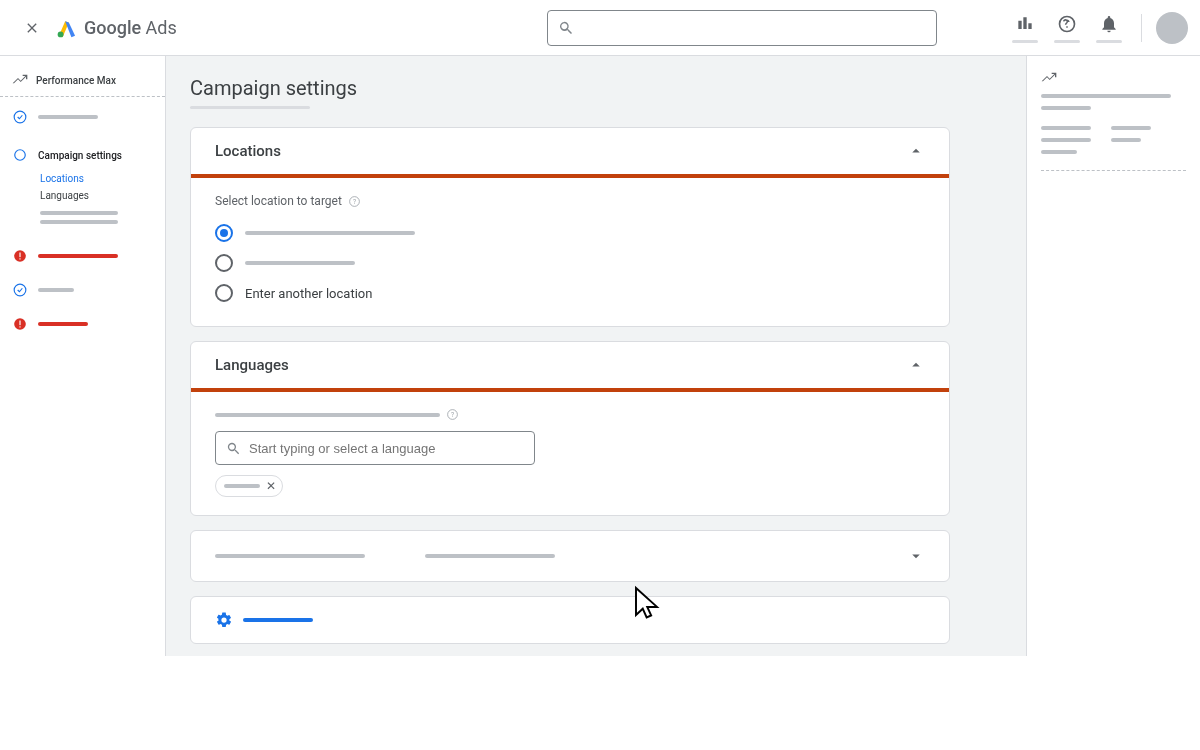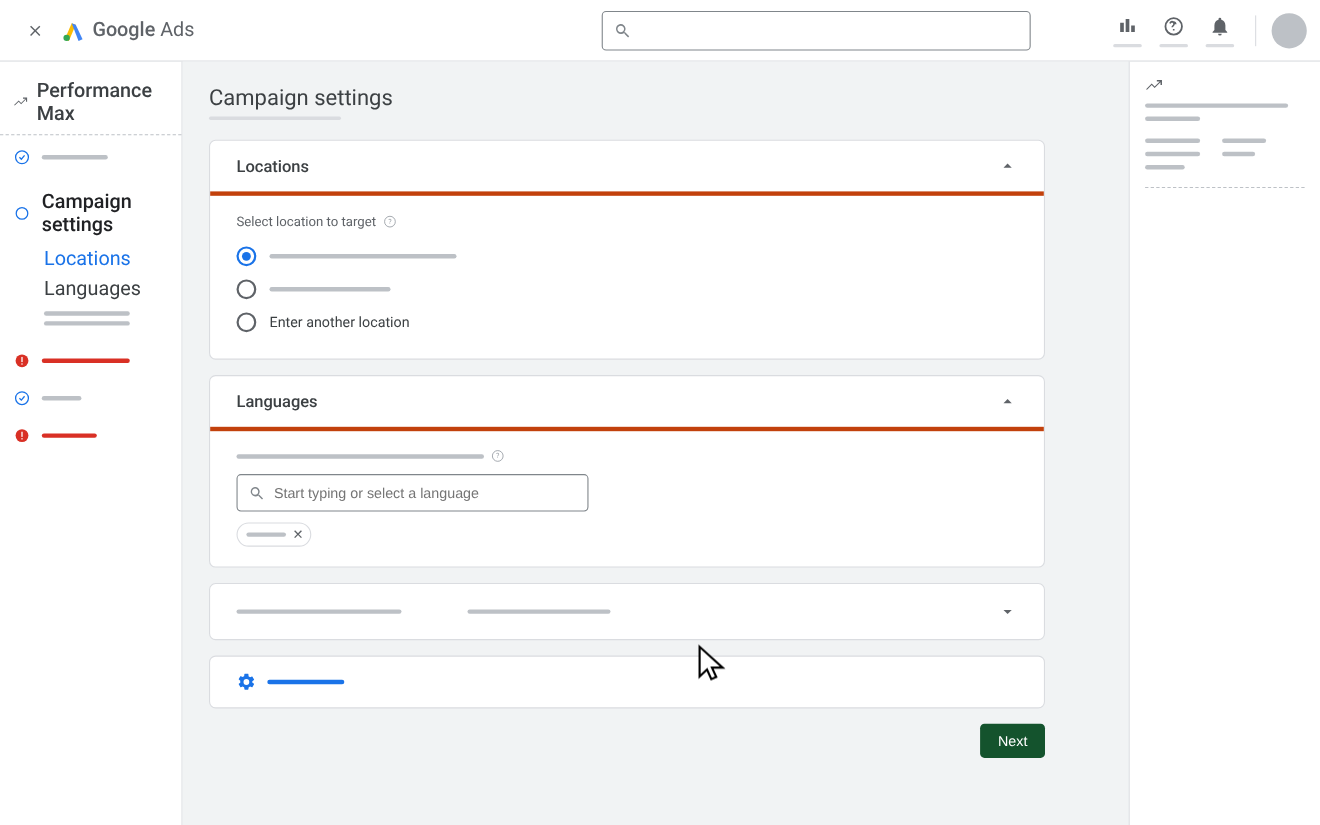--- a/index.html
+++ b/index.html
@@ -1,18 +1,18 @@
 <!DOCTYPE html>
 <html><head>
 <meta charset="utf-8">
 <style>
 * { box-sizing: border-box; margin: 0; padding: 0; }
 body { font-family: 'Google Sans', Roboto, Arial, sans-serif; font-size: 13px; color: #3c4043; background: #fff; overflow: hidden; width: 1200px; height: 750px; }
 
-.layout { display: flex; flex-direction: column; width: 1200px; height: 750px; }
+.layout { display: flex; flex-direction: column; width: 1200px; height: 656px; }
 
 
 .topbar { height: 56px; display: flex; align-items: center; padding: 0 12px; border-bottom: 1px solid #dadce0; }
 .topbar .close-btn { width: 40px; height: 40px; display:flex; align-items:center; justify-content:center; color:#5f6368; cursor:pointer; }
 .topbar .brand { display:flex; align-items:center; gap:6px; margin-left:4px; }
 .brand-text { font-size:18px; }
 .brand-text .g { color:#5f6368; font-weight:500; }
 .brand-text .ads { color:#5f6368; font-weight:400; }
 .topbar .spacer { flex: 0 0 auto; width: 370px; }
 .search-wrap { width: 390px; height:36px; border:1px solid #80868b; border-radius:4px; display:flex; align-items:center; padding:0 10px; color:#80868b; }
@@ -21,21 +21,21 @@
 .pill-btn { width:36px; display:flex; flex-direction:column; align-items:center; gap:4px; cursor:pointer; }
 .pill-ico { width:24px; height:24px; display:flex; align-items:center; justify-content:center; color:#5f6368; }
 .pill-underline{ width:26px; height:3px; background:#dadce0; border-radius:2px; }
 .vsep { width:1px; height:28px; background:#dadce0; margin:0 8px; }
 .avatar { width:32px; height:32px; border-radius:50%; background:#bdc1c6; cursor:pointer; }
 
 
 .body { flex:1; display:grid; grid-template-columns: 166px 1fr 174px; min-height:0; }
 
 
-.leftnav { padding: 12px 0 0 0; border-right:1px solid #dadce0; font-size:18px; }
+.leftnav { padding: 12px 0 0 0; border-right:1px solid #dadce0; font-size:10px; }
 .leftnav .section-hdr { display:flex; align-items:center; gap:8px; padding:4px 12px 8px 12px; font-weight:500; color:#3c4043; }
 .leftnav .dashsep { border-top:1px dashed #bdc1c6; margin:0 0 8px 0; }
 .nav-line { display:flex; align-items:center; gap:10px; padding:4px 12px; }
 .ic { flex:0 0 16px; width:16px; height:16px; display:inline-flex; align-items:center; justify-content:center; }
 .skeleton { height:4px; background:#bdc1c6; border-radius:2px; }
 .skeleton.red { background:#d93025; }
 .nav-current { font-weight:500; color:#202124; }
 .subnav { padding-left: 40px; margin-top:6px; display:flex; flex-direction:column; gap:6px; }
 .subnav .link { cursor:pointer; }
 .subnav .link.active { color:#1a73e8; }

